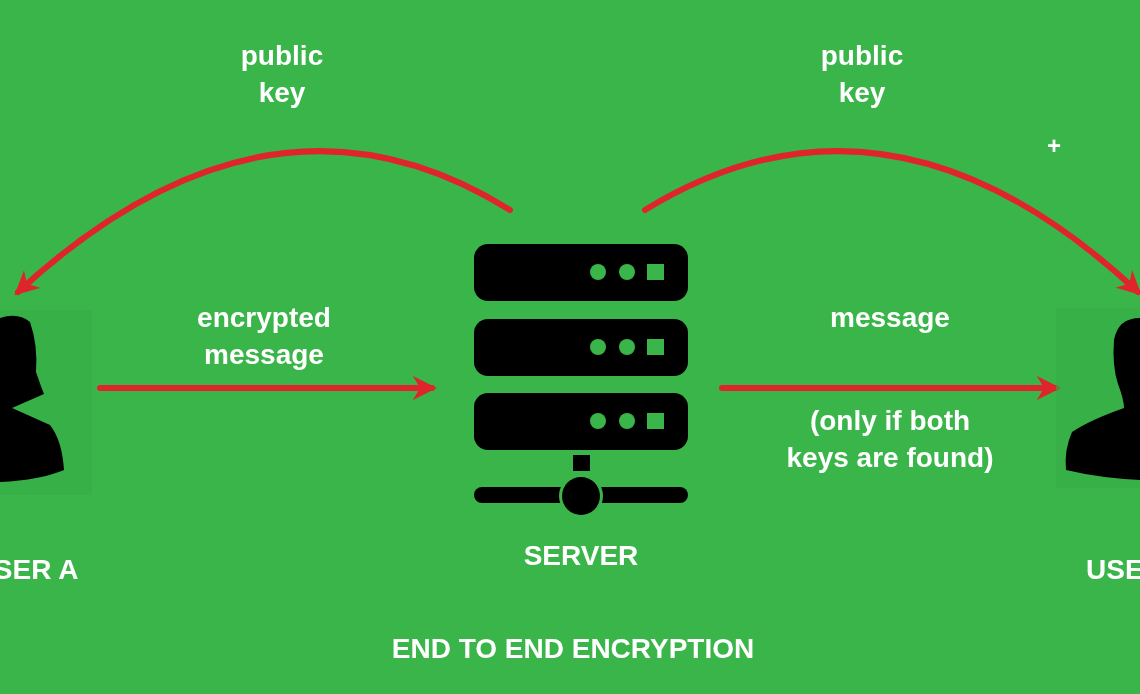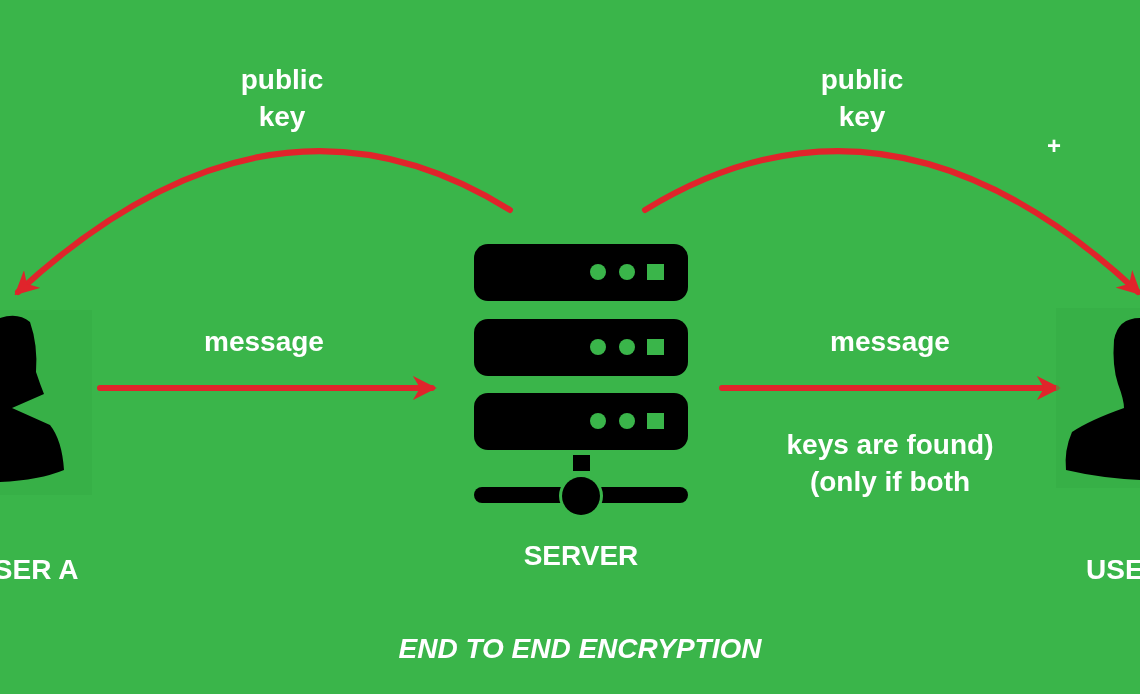--- a/index.html
+++ b/index.html
@@ -1,19 +1,19 @@
 <!DOCTYPE html>
 <html><head>
 <meta charset="utf-8">
 <style>
   html, body { margin: 0; padding: 0; }
   body { width: 1140px; height: 694px; overflow: hidden; background: #3AB54A; position: relative; font-family: "Liberation Sans", sans-serif; }
   .lbl { position: absolute; color: #ffffff; font-weight: bold; text-align: center; line-height: 37px; }
   .lbl span { display: block; }
-  .small { font-size: 28px; margin-top: 24px; }
+  .small { font-size: 28px; }
   .caps { font-size: 28px; line-height: 30px; }
   svg.layer { position: absolute; left: 0; top: 0; }
 </style>
 </head>
 <body>
 
 <svg class="layer" width="1140" height="694" viewBox="0 0 1140 694">
   <defs>
     <marker id="ah" viewBox="0 0 10 10" refX="8" refY="5" markerWidth="4" markerHeight="4" orient="auto-start-reverse">
       <path d="M0,0 L10,5 L0,10 L3,5 Z" fill="#E0242B"></path>
@@ -61,28 +61,29 @@
 <div class="lbl small" style="left:212px; top:37px; width:140px;">
   <span>public</span>
   <span>key</span>
 </div>
 <div class="lbl small" style="left:792px; top:37px; width:140px;">
   <span>public</span>
   <span>key</span>
 </div>
 
 <div class="lbl small" style="left:164px; top:299px; width:200px;">
+  <span>encrypted</span>
   <span>message</span>
 </div>
 
 <div class="lbl small" style="left:780px; top:299px; width:220px;">
   <span>message</span>
 </div>
 <div class="lbl small" style="left:750px; top:402px; width:280px;">
+  <span>(only if both</span>
   <span>keys are found)</span>
-  <span>(only if both</span>
 </div>
 
 <div class="lbl caps" style="left:-64px; top:555px; width:180px; text-align:center;">USER A</div>
 <div class="lbl caps" style="left:481px; top:541px; width:200px;">SERVER</div>
 <div class="lbl caps" style="left:1086px; top:555px; width:180px; text-align:left;">USER B</div>
 
-<div class="lbl caps" style="left:330px; top:634px; width:500px;font-style:italic;">END TO END ENCRYPTION</div>
+<div class="lbl caps" style="left:323px; top:634px; width:500px;">END TO END ENCRYPTION</div>
 
 </body></html>

